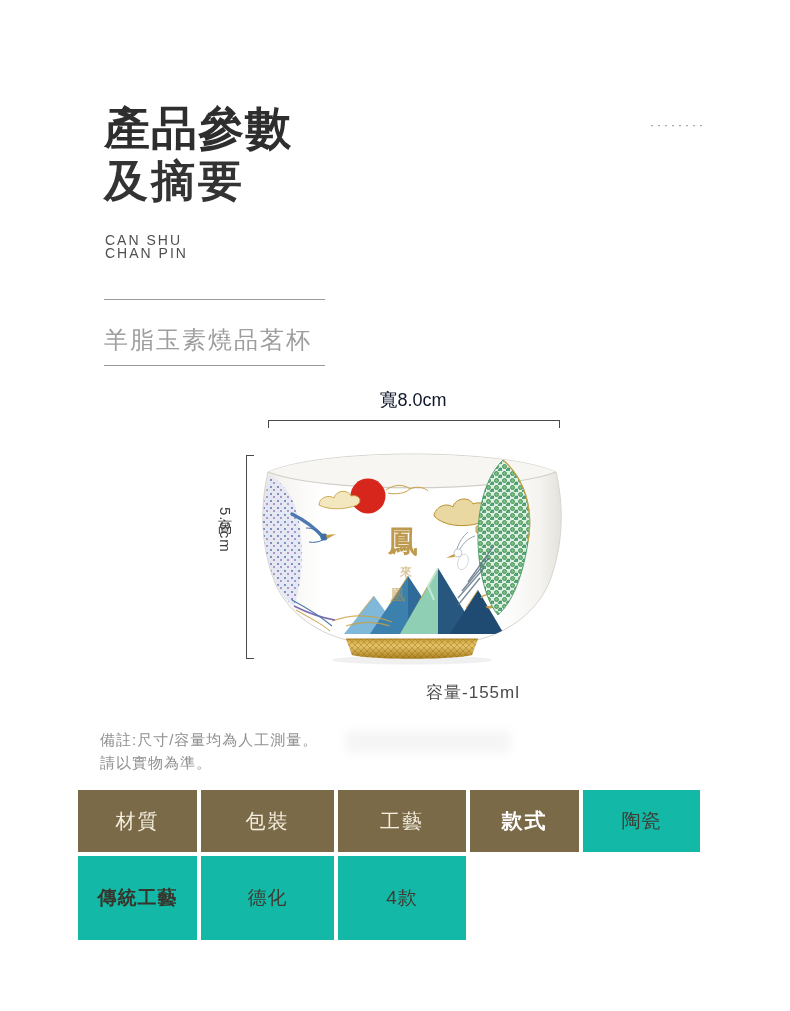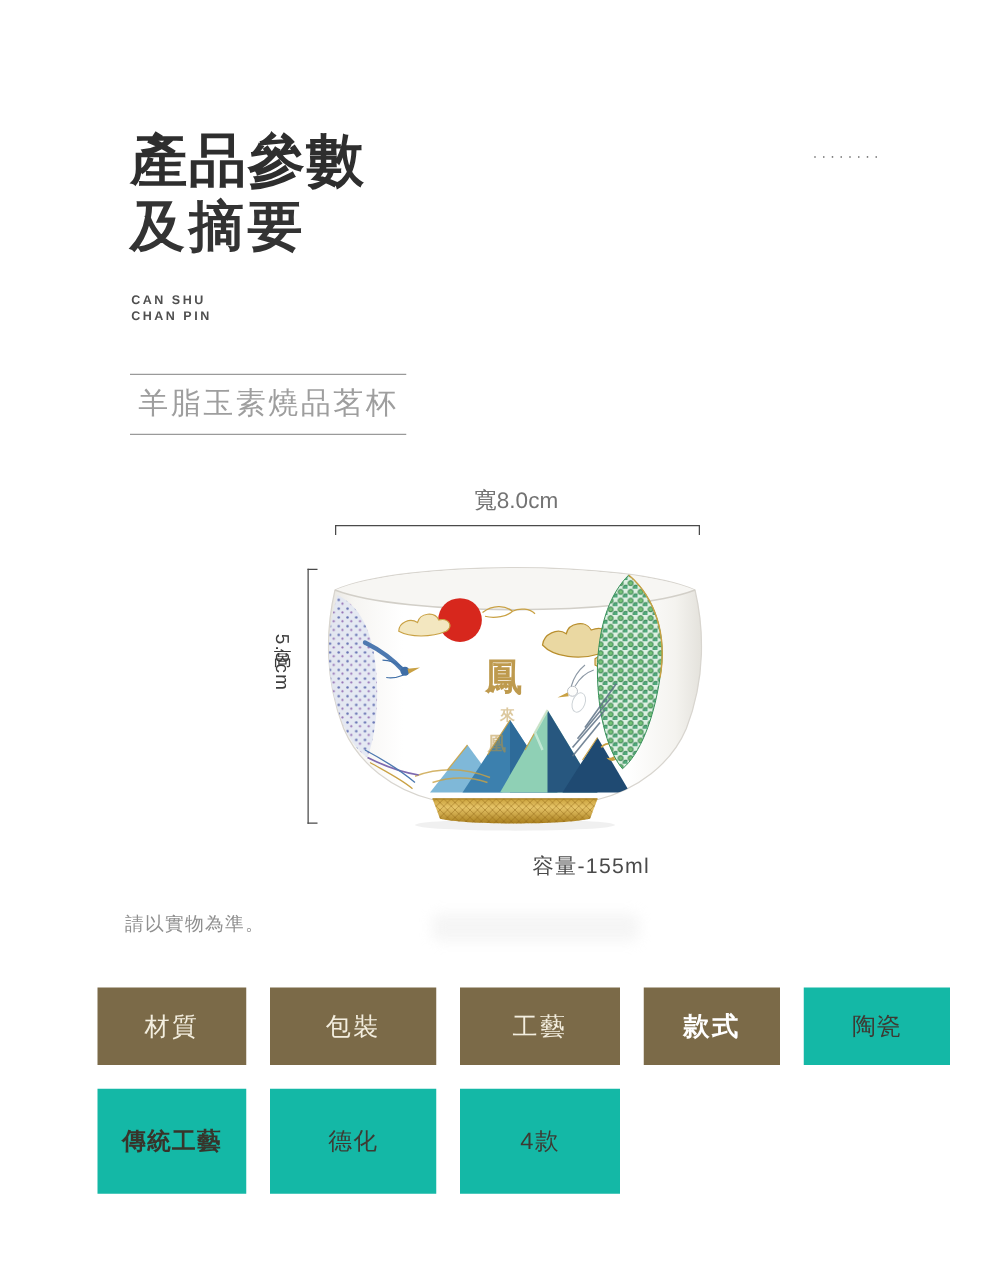--- a/index.html
+++ b/index.html
@@ -5,34 +5,34 @@
   html,body{margin:0;padding:0;background:#fff;}
   .page{position:relative;width:790px;height:961px;background:#ffffff;overflow:hidden;
         font-family:"Liberation Sans","DejaVu Sans",sans-serif;}
 
   
   .title1{position:absolute;left:104px;top:102px;font-size:46px;line-height:52px;
           font-weight:900;color:#2e2e2e;letter-spacing:1px;}
   .title2{position:absolute;left:104px;top:156px;font-size:44px;line-height:52px;
           font-family:"Liberation Serif","DejaVu Serif",serif;font-weight:600;
           color:#333;letter-spacing:3px;}
-  .pinyin{position:absolute;left:105px;top:234px;font-size:10px;line-height:13px;
-          letter-spacing:2px;color:#4f4f4f;font-weight:700;}
+  .pinyin{position:absolute;left:105px;top:234px;font-size:14px;line-height:13px;
+          letter-spacing:2px;color:#4f4f4f;font-weight:400;}
   .dots{position:absolute;left:650px;top:118px;width:60px;font-size:12px;
         letter-spacing:3px;color:#6e6e6e;}
 
   
   .prodname{position:absolute;left:104px;top:299px;width:221px;
             border-top:1px solid #9a9a9a;border-bottom:1px solid #9a9a9a;
-            padding:6px 0 9px 0;font-size:24px;letter-spacing:2px;color:#9e9e9e;
-            font-weight:400;text-align:center;}
+            padding:24px 0 9px 0;font-size:24px;letter-spacing:2px;color:#9e9e9e;
+            font-weight:400;}
 
   
   .dim-width-label{position:absolute;left:268px;top:388px;width:290px;text-align:center;
-            font-size:18px;color:#737373;}
+            font-size:18px;color:#0f172a;}
   .bracket-h{position:absolute;left:268px;top:420px;width:290px;height:7px;
             border-top:1px solid #4a4a4a;border-left:1px solid #4a4a4a;
             border-right:1px solid #4a4a4a;}
   .bracket-v{position:absolute;left:246px;top:455px;width:7px;height:202px;
             border-left:1px solid #4a4a4a;border-top:1px solid #4a4a4a;
             border-bottom:1px solid #4a4a4a;}
   .dim-height-label{position:absolute;left:212px;top:506px;width:22px;
             writing-mode:vertical-rl;text-orientation:mixed;
             font-size:15px;letter-spacing:1px;color:#3c3c3c;}
   .capacity{position:absolute;left:330px;top:681px;width:190px;text-align:right;
@@ -43,21 +43,21 @@
 
   
   .note{position:absolute;left:100px;top:728px;font-size:15px;line-height:23px;
         color:#8f8f8f;letter-spacing:1px;}
   .smudge{position:absolute;left:346px;top:731px;width:165px;height:22px;
         background:#e7e7e7;opacity:.4;filter:blur(5px);border-radius:4px;}
 
   
   .spec-table{position:absolute;left:78px;top:790px;width:622px;display:grid;
         grid-template-columns:119px 133px 128px 109px 117px;
-        grid-template-rows:62px 84px;gap:19px;}
+        grid-template-rows:62px 84px;gap:4px;}
   .th{background:#7b6a48;color:#f3eedf;display:flex;align-items:center;
         justify-content:center;font-size:20px;letter-spacing:2px;}
   .th-last{color:#ffffff;font-weight:700;font-size:21px;}
   .td{background:#14b8a6;color:#3d3a33;display:flex;align-items:center;
         justify-content:center;font-size:19px;letter-spacing:1px;}
   .td-bold{font-weight:700;color:#37342b;}
 </style>
 </head>
 <body>
 
@@ -176,20 +176,21 @@
 
     <g>
       <path d="M84,189 L216,189 L210,205 C190,210 110,210 90,205 Z" fill="url(#gFoot)"></path>
       <path d="M84,189 L216,189 L210,205 C190,210 110,210 90,205 Z" fill="url(#pHatch)"></path>
       <path d="M84,189 L216,189" stroke="#a87f20" stroke-width="1"></path>
     </g>
   </svg>
 
   <div class="smudge"></div>
   <div class="note">
+    <div>備註:尺寸/容量均為人工測量。</div>
     <div>請以實物為準。</div>
   </div>
 
   <div class="spec-table">
     <div class="th">材質</div>
     <div class="th">包裝</div>
     <div class="th">工藝</div>
     <div class="th th-last">款式</div>
 
     <div class="td">陶瓷</div>

